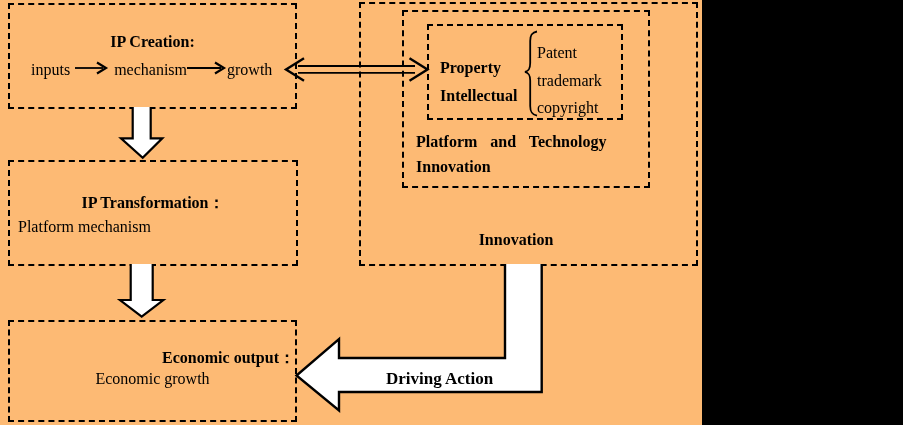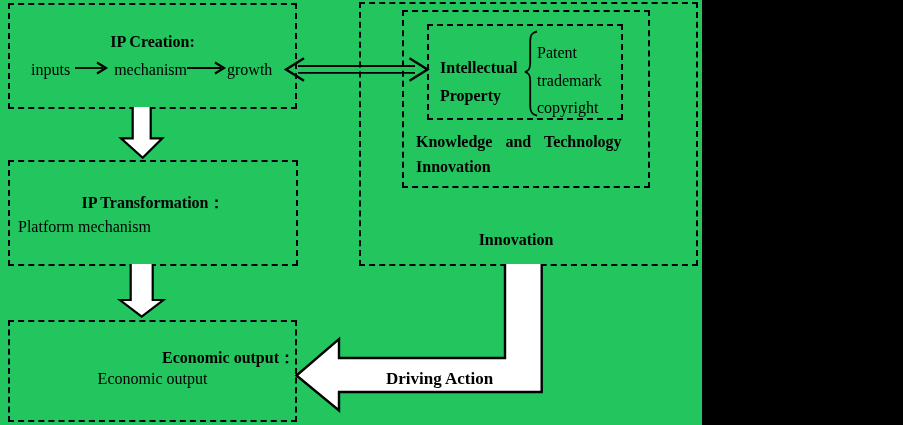--- a/index.html
+++ b/index.html
@@ -1,17 +1,17 @@
 <!DOCTYPE html>
 <html><head>
 <meta charset="utf-8">
 <style>
   html,body{margin:0;padding:0;background:#ffffff;}
   .stage{
-    position:relative;width:903px;height:425px;background:#22c55e;overflow:hidden;
+    position:relative;width:903px;height:425px;background:#fdba74;overflow:hidden;
     font-family:"Liberation Serif","DejaVu Serif",serif;color:#000;
   }
   .dbox{position:absolute;border:2px dashed #000;box-sizing:border-box;z-index:1;}
   #box-ip-creation{left:8px;top:3px;width:289px;height:106px;}
   #box-ip-transformation{left:8px;top:160px;width:290px;height:106px;text-decoration:underline;}
   #box-economic{left:8px;top:320px;width:289px;height:102px;}
   #box-innovation{left:359px;top:2px;width:339px;height:264px;}
   #box-knowledge{left:402px;top:10px;width:248px;height:178px;}
   #box-ip-property{left:427px;top:24px;width:196px;height:96px;}
 
@@ -70,34 +70,34 @@
     </div>
   </div>
 
   <div class="dbox" id="box-ip-transformation">
     <div class="t-center bold box-title">IP Transformation：</div>
     <div class="abs" id="ipt-body">Platform mechanism</div>
   </div>
 
   <div class="dbox" id="box-economic">
     <div class="t-center bold box-title">Economic output：</div>
-    <div class="t-center" id="eco-body">Economic output</div>
+    <div class="t-center" id="eco-body">Economic growth</div>
   </div>
 
   <div class="dbox" id="box-innovation"></div>
 
   <div class="dbox" id="box-knowledge">
-    <div class="abs" id="kti-line1">Knowledge and Technology</div>
+    <div class="abs" id="kti-line1">Platform and Technology</div>
     <div class="abs" id="kti-line2">Innovation</div>
   </div>
 
   <div class="dbox" id="box-ip-property">
     <div class="abs" id="ipp-title">
+      <div>Property</div>
       <div>Intellectual</div>
-      <div>Property</div>
     </div>
     <div class="abs" id="ipp-items">
       <div>Patent</div>
       <div>trademark</div>
       <div>copyright</div>
     </div>
   </div>
 
   <svg class="overlay" width="903" height="425" viewBox="0 0 903 425">
 

